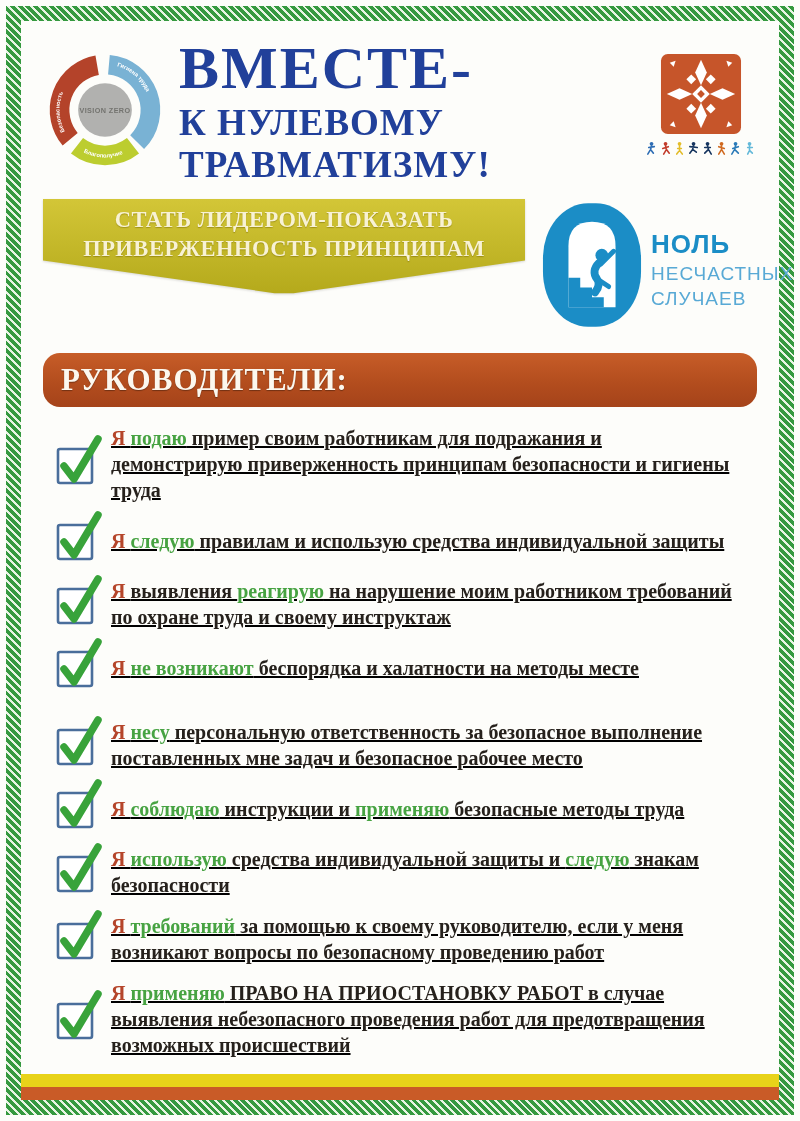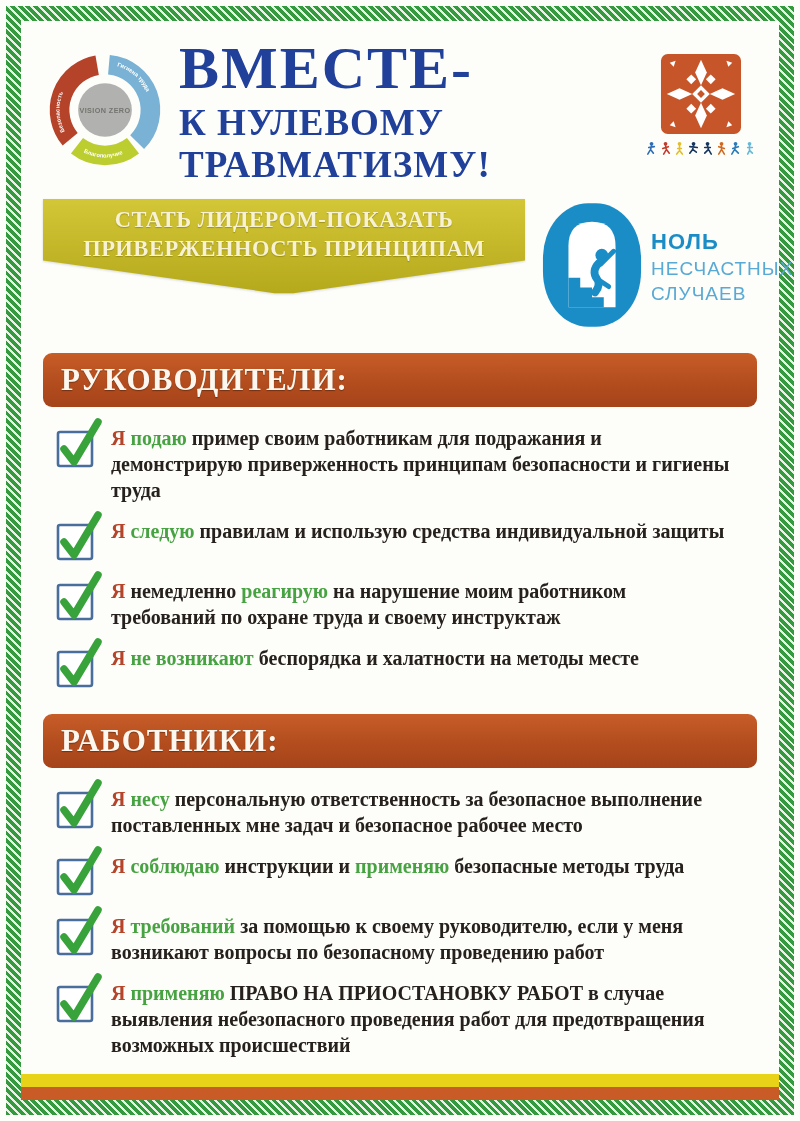--- a/index.html
+++ b/index.html
@@ -63,33 +63,33 @@
     height:96px;padding-top:7px;text-align:center;
     background:linear-gradient(180deg,#d3c637,#b4a91b);
     clip-path:polygon(0 0,100% 0,100% 64%,52% 98%,48% 98%,0 64%);
     color:#f8f2d4;font-weight:bold;font-size:22.5px;line-height:1.28;letter-spacing:.5px;
     text-shadow:0 1px 1px rgba(120,105,0,.5);
   }
 
   .zero-logo{display:flex;align-items:flex-start;gap:8px;margin-top:2px;}
   .zero-logo svg{width:102px;height:128px;flex:none;}
   .zero-text{margin-top:28px;font-family:"Liberation Sans","DejaVu Sans",sans-serif;}
-  .zero-line1{color:var(--logo-blue);font-size:22px;font-weight:bold;letter-spacing:1px;}
+  .zero-line1{color:var(--logo-blue);font-size:26px;font-weight:bold;letter-spacing:1px;}
   .zero-line2,.zero-line3{color:var(--logo-blue-light);font-size:19px;letter-spacing:1px;margin-top:3px;}
 
   
   .rule-section{margin-top:24px;}
   .section-bar{
-    height:54px;border-radius:9px;display:flex;align-items:center;padding-left:18px;
+    height:54px;border-radius:17px;display:flex;align-items:center;padding-left:18px;
     background:linear-gradient(180deg,var(--bar-red-light),var(--bar-red) 55%,#a5431a);
     color:#fcf8ef;font-size:31px;font-weight:bold;letter-spacing:1px;
     text-shadow:0 1px 1px rgba(0,0,0,.35);
   }
   .checklist{margin-top:13px;padding-left:12px;}
-  .check-item{display:flex;align-items:flex-start;margin-bottom:10px;}
+  .check-item{display:flex;align-items:center;margin-bottom:10px;text-decoration:underline;}
   .checkbox{width:46px;height:54px;flex:none;margin-right:10px;margin-top:-4px;overflow:visible;}
   .item-text{
     font-size:20px;font-weight:bold;line-height:1.3;color:var(--ink);
     max-width:622px;padding-top:5px;
   }
   .w-i{color:var(--pronoun-red);}
   .w-kw{color:var(--keyword-green);}
   .w-t{color:var(--ink);}
 </style>
 </head>
@@ -233,47 +233,53 @@
     <rect x="3" y="16" width="34" height="34" rx="2" fill="#ffffff" stroke="#4a6e9b" stroke-width="2.6"></rect>
     <path d="M9 33 L19 46 L43 6" stroke="#38a33a" stroke-width="7.5" fill="none" stroke-linecap="round" stroke-linejoin="round"></path>
   </svg>
 <p class="item-text"><span class="w-i">Я </span><span class="w-kw">следую</span><span class="w-t"> правилам и использую средства индивидуальной защиты</span></p>
             </div>
             <div class="check-item">
   <svg class="checkbox" viewBox="0 0 46 54">
     <rect x="3" y="16" width="34" height="34" rx="2" fill="#ffffff" stroke="#4a6e9b" stroke-width="2.6"></rect>
     <path d="M9 33 L19 46 L43 6" stroke="#38a33a" stroke-width="7.5" fill="none" stroke-linecap="round" stroke-linejoin="round"></path>
   </svg>
-<p class="item-text"><span class="w-i">Я </span><span class="w-t">немедленно </span><span class="w-kw">реагирую</span><span class="w-t"> на нарушение моим работником требований по охране труда и своему инструктаж</span></p>
+<p class="item-text"><span class="w-i">Я </span><span class="w-t">выявления </span><span class="w-kw">реагирую</span><span class="w-t"> на нарушение моим работником требований по охране труда и своему инструктаж</span></p>
             </div>
             <div class="check-item">
   <svg class="checkbox" viewBox="0 0 46 54">
     <rect x="3" y="16" width="34" height="34" rx="2" fill="#ffffff" stroke="#4a6e9b" stroke-width="2.6"></rect>
     <path d="M9 33 L19 46 L43 6" stroke="#38a33a" stroke-width="7.5" fill="none" stroke-linecap="round" stroke-linejoin="round"></path>
   </svg>
 <p class="item-text"><span class="w-i">Я </span><span class="w-kw">не возникают</span><span class="w-t"> беспорядка и халатности на методы месте</span></p>
             </div>
           </div>
         </section>
         <section class="rule-section">
-          <div class="section-bar">РАБОТНИКИ:</div>
           <div class="checklist">
             <div class="check-item">
   <svg class="checkbox" viewBox="0 0 46 54">
     <rect x="3" y="16" width="34" height="34" rx="2" fill="#ffffff" stroke="#4a6e9b" stroke-width="2.6"></rect>
     <path d="M9 33 L19 46 L43 6" stroke="#38a33a" stroke-width="7.5" fill="none" stroke-linecap="round" stroke-linejoin="round"></path>
   </svg>
 <p class="item-text"><span class="w-i">Я </span><span class="w-kw">несу</span><span class="w-t"> персональную ответственность за безопасное выполнение поставленных мне задач и безопасное рабочее место</span></p>
             </div>
             <div class="check-item">
   <svg class="checkbox" viewBox="0 0 46 54">
     <rect x="3" y="16" width="34" height="34" rx="2" fill="#ffffff" stroke="#4a6e9b" stroke-width="2.6"></rect>
     <path d="M9 33 L19 46 L43 6" stroke="#38a33a" stroke-width="7.5" fill="none" stroke-linecap="round" stroke-linejoin="round"></path>
   </svg>
 <p class="item-text"><span class="w-i">Я </span><span class="w-kw">соблюдаю</span><span class="w-t"> инструкции и </span><span class="w-kw">применяю</span><span class="w-t"> безопасные методы труда</span></p>
+            </div>
+            <div class="check-item">
+  <svg class="checkbox" viewBox="0 0 46 54">
+    <rect x="3" y="16" width="34" height="34" rx="2" fill="#ffffff" stroke="#4a6e9b" stroke-width="2.6"></rect>
+    <path d="M9 33 L19 46 L43 6" stroke="#38a33a" stroke-width="7.5" fill="none" stroke-linecap="round" stroke-linejoin="round"></path>
+  </svg>
+<p class="item-text"><span class="w-i">Я </span><span class="w-kw">использую</span><span class="w-t"> средства индивидуальной защиты и </span><span class="w-kw">следую</span><span class="w-t"> знакам безопасности</span></p>
             </div>
             <div class="check-item">
   <svg class="checkbox" viewBox="0 0 46 54">
     <rect x="3" y="16" width="34" height="34" rx="2" fill="#ffffff" stroke="#4a6e9b" stroke-width="2.6"></rect>
     <path d="M9 33 L19 46 L43 6" stroke="#38a33a" stroke-width="7.5" fill="none" stroke-linecap="round" stroke-linejoin="round"></path>
   </svg>
 <p class="item-text"><span class="w-i">Я </span><span class="w-kw">требований</span><span class="w-t"> за помощью к своему руководителю, если у меня возникают вопросы по безопасному проведению работ</span></p>
             </div>
             <div class="check-item">
   <svg class="checkbox" viewBox="0 0 46 54">

